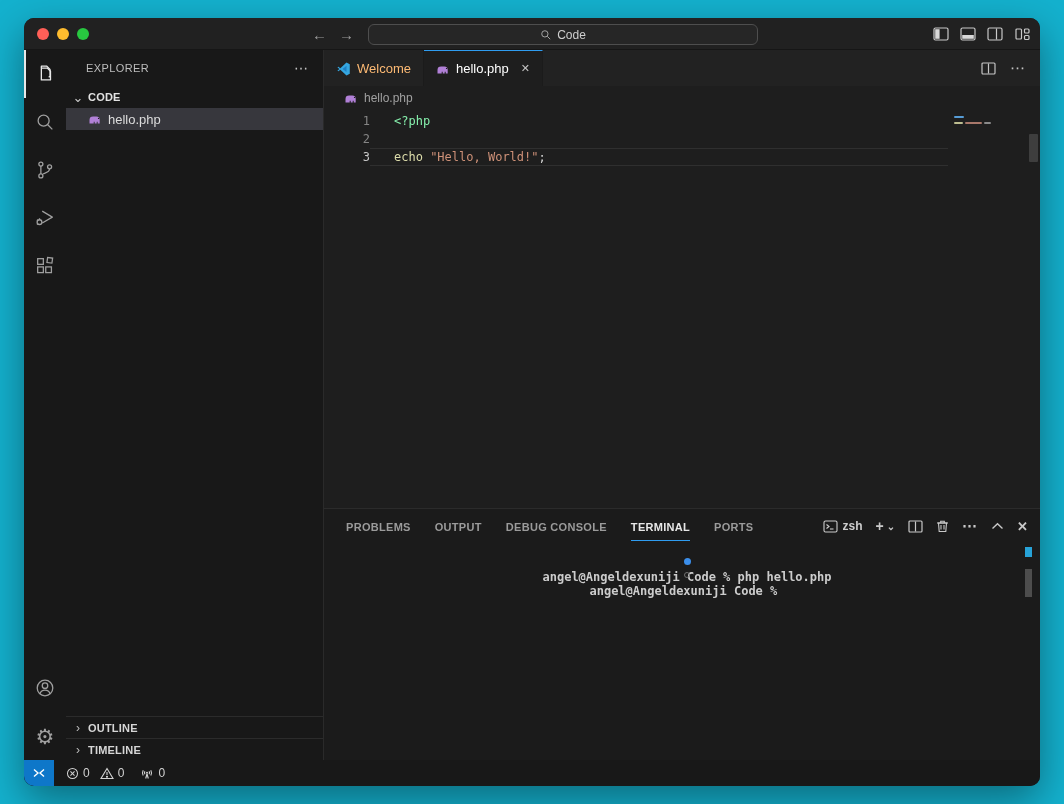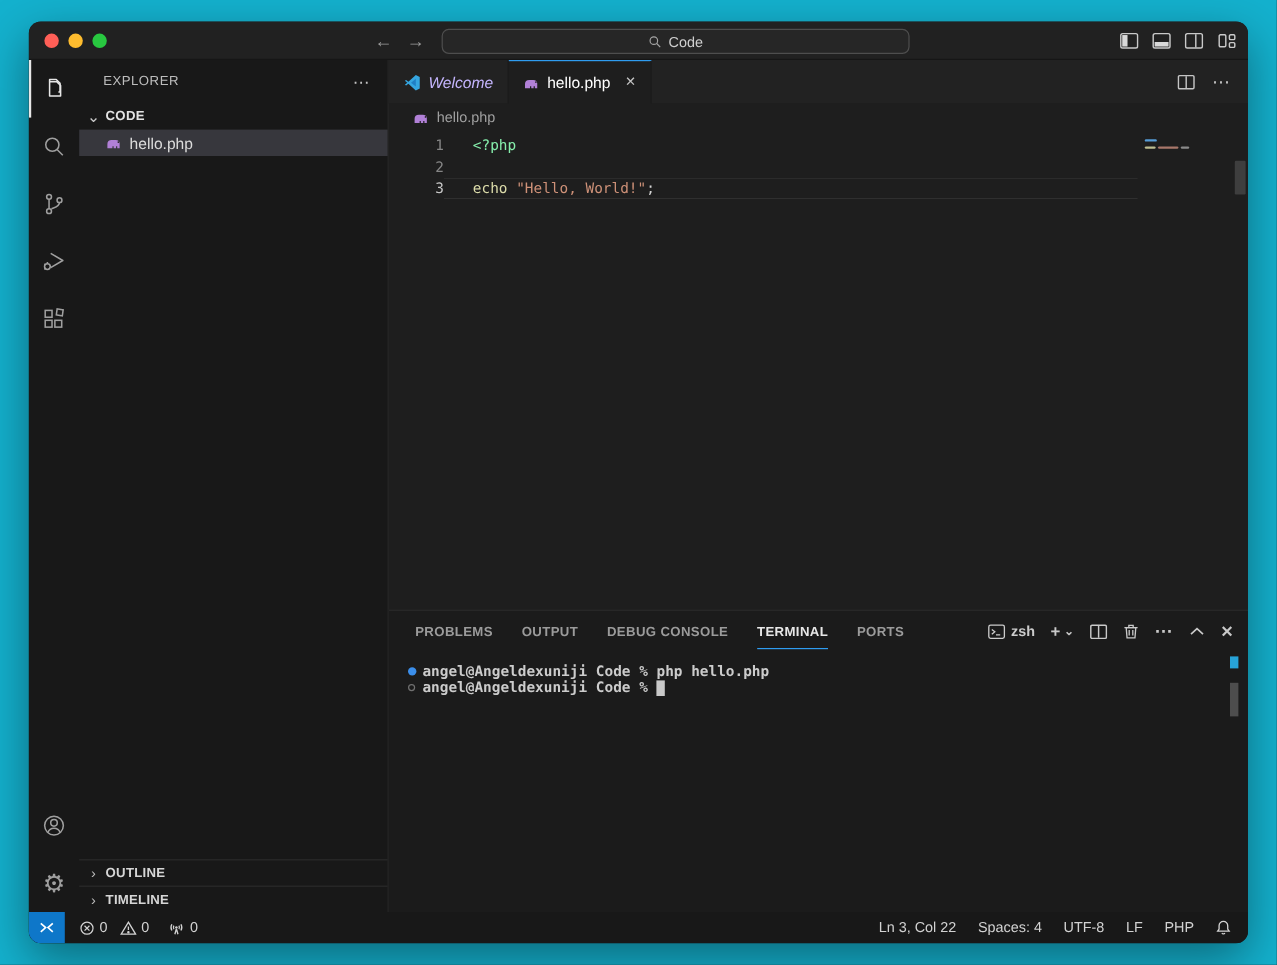--- a/index.html
+++ b/index.html
@@ -49,21 +49,21 @@
   .sb-bottom-row { height:22px; border-top:1px solid #2b2b2b; display:flex; align-items:center; gap:4px;
                    padding-left:6px; color:#d6d6d6; font-size:11px; font-weight:bold; letter-spacing:.2px; }
   .sb-bottom-row .chev { font-weight:normal; font-size:12px; color:#bbbbbb; width:12px; text-align:center; }
 
   .editor-group { flex:1; display:flex; flex-direction:column; min-width:0; background:#1e1e1e; }
 
   
   .tabbar { height:36px; background:#222222; display:flex; align-items:stretch; }
   .tab { display:flex; align-items:center; gap:6px; padding:0 12px; font-size:13px; position:relative;
          border-right:1px solid #1b1b1b; }
-  .tab.preview { color:#c4b5fd; font-style:italic; background:#222222; }
+  .tab.preview { color:#fdba74; background:#222222; }
   .tab.active { color:#ffffff; background:#1e1e1e; border-top:1.5px solid #2f9cf0; font-style:normal; }
   .tab .close { color:#c5c5c5; font-size:11px; margin-left:6px; font-style:normal; }
   .ed-actions { margin-left:auto; display:flex; align-items:center; gap:14px; padding-right:14px; color:#c5c5c5; }
   .ed-actions .more { font-size:15px; letter-spacing:1px; }
 
   .breadcrumb { height:24px; display:flex; align-items:center; gap:6px; padding-left:20px;
                 color:#a0a0a0; font-size:12px; }
 
   
   .code-area { flex:1; position:relative; font-family:"DejaVu Sans Mono", monospace; font-size:12px;
@@ -87,21 +87,21 @@
   .ptab { font-size:11px; letter-spacing:.3px; color:#9b9b9b; padding:9px 0 7px; border-bottom:1.5px solid transparent; }
   .ptab.active { color:#e7e7e7; border-bottom-color:#2f9cf0; }
   .p-actions { margin-left:auto; display:flex; align-items:center; gap:13px; color:#c9c9c9; }
   .p-actions .shell { display:flex; align-items:center; gap:5px; font-size:12px; color:#cccccc; }
   .p-actions .plus-grp { display:flex; align-items:center; gap:3px; }
   .p-actions .txt { font-size:14px; }
   .p-actions .more { font-size:15px; letter-spacing:1px; }
 
   .terminal { flex:1; font-family:"DejaVu Sans Mono", monospace; font-size:12px; line-height:14px;
               color:#cccccc; padding:9px 0 0 10px; position:relative; }
-  .tline { display:flex; align-items:center; height:14px; white-space:pre; }
+  .tline { display:flex; align-items:center; height:14px; white-space:pre;flex-direction:column; }
   .tdec { width:18px; flex:0 0 18px; display:flex; align-items:center; justify-content:center; }
   .dot-filled { width:7px; height:7px; border-radius:50%; background:#3b8eea; }
   .dot-outline { width:6px; height:6px; border-radius:50%; border:1px solid #707070; }
   .inverted { background:#c5c5c5; color:#1b1b1b; }
   .t-cursor { display:inline-block; width:7px; height:13px; background:#c9c9c9; vertical-align:middle; }
   .term-overview { position:absolute; right:8px; top:4px; width:7px; }
   .ov-blue { width:7px; height:10px; background:#27a3d8; }
   .ov-thumb { width:7px; height:28px; background:#4d4d4d; margin-top:12px; }
 
   
@@ -392,26 +392,15 @@
       </div>
       <span class="sb-item">
         <svg width="14" height="13" viewBox="0 0 14 13" fill="none" stroke="#d2d2d2" stroke-width="1.1">
           <path d="M3.2 3.2 a5.4 5.4 0 0 0 0 5.2 M10.8 3.2 a5.4 5.4 0 0 1 0 5.2 M4.9 4.3 a3 3 0 0 0 0 3 M9.1 4.3 a3 3 0 0 1 0 3"></path>
           <circle cx="7" cy="5.8" r="1" fill="#d2d2d2" stroke="none"></circle>
             <path d="M7 7 L5.7 11.5 M7 7 L8.3 11.5"></path>
         </svg>
         <span>0</span>
       </span>
     </div>
-    <div class="sb-right">
-      <span>Ln 3, Col 22</span>
-      <span>Spaces: 4</span>
-      <span>UTF-8</span>
-      <span>LF</span>
-      <span>PHP</span>
-      <svg width="13" height="14" viewBox="0 0 13 14" fill="none" stroke="#d2d2d2" stroke-width="1.1">
-        <path d="M6.5 1.8 a3.6 3.6 0 0 1 3.6 3.6 v2.8 l1.2 1.8 H1.7 l1.2 -1.8 V5.4 a3.6 3.6 0 0 1 3.6 -3.6 Z"></path>
-        <path d="M5.3 11.5 a1.3 1.3 0 0 0 2.4 0"></path>
-      </svg>
-    </div>
   </div>
 
 </div>
 
 </body></html>

